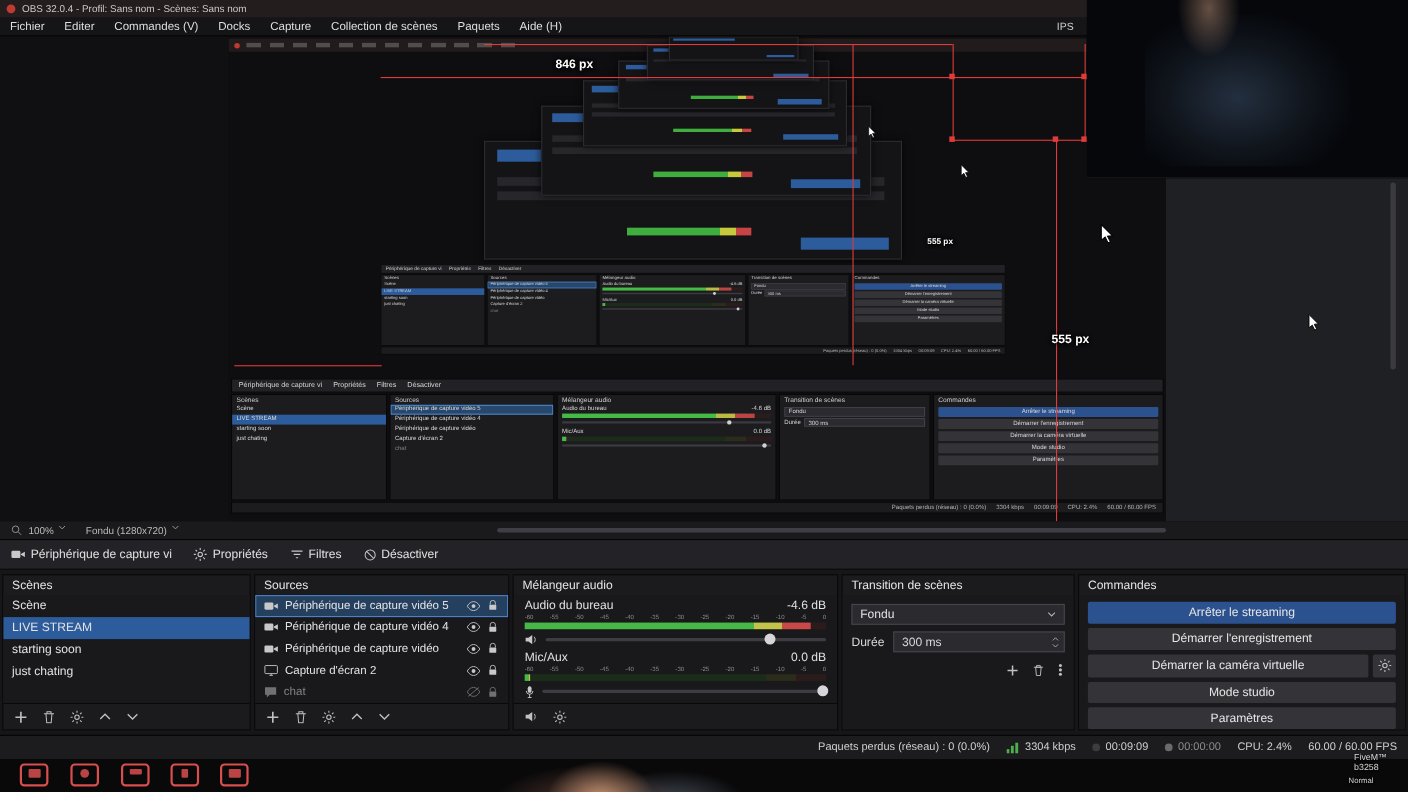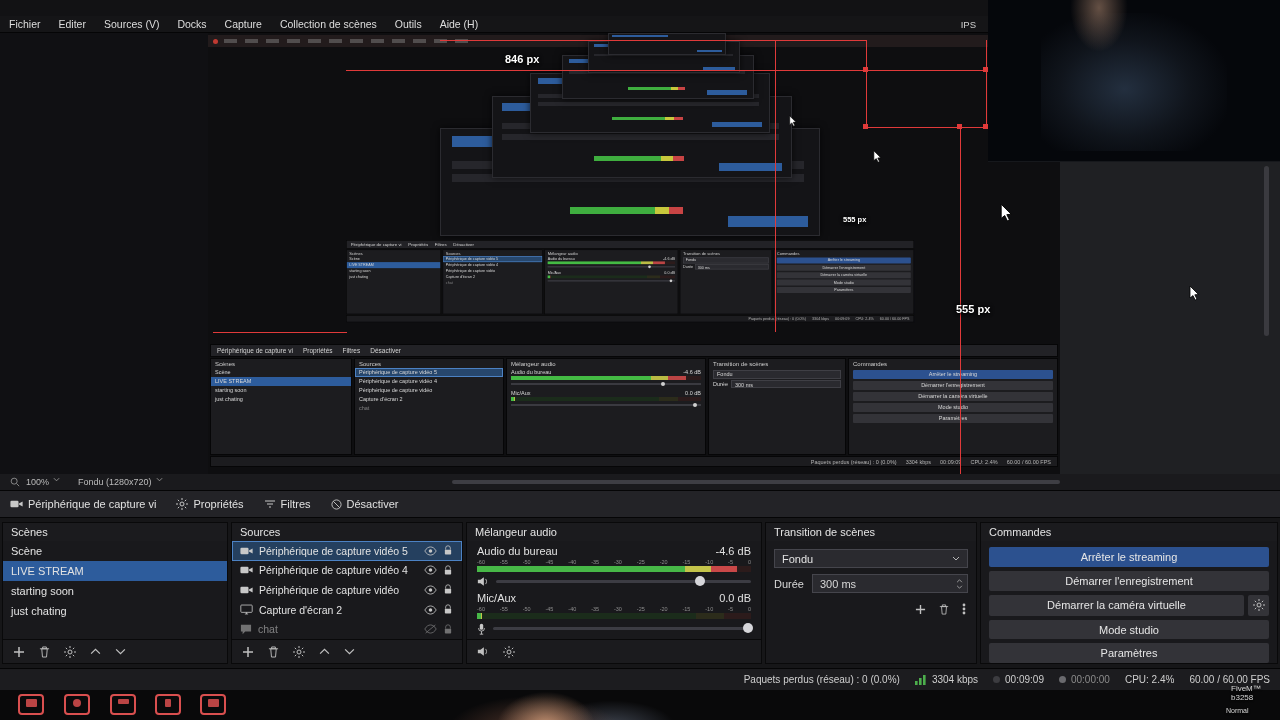--- a/index.html
+++ b/index.html
@@ -351,28 +351,32 @@
           <path d="M1 1l8.5 8.5-3.7.3 2.2 4.4-1.8.9-2.2-4.5L1 13z" fill="#fff" stroke="#000" stroke-width=".8"></path>
         </svg></div>
     <div class="cursor" style="left:789px;top:80px"><svg width="8" height="12" viewBox="0 0 11 16">
           <path d="M1 1l8.5 8.5-3.7.3 2.2 4.4-1.8.9-2.2-4.5L1 13z" fill="#fff" stroke="#000" stroke-width=".8"></path>
         </svg></div>
     <div class="cursor" style="left:1189px;top:252px"><svg width="11" height="16" viewBox="0 0 11 16">
           <path d="M1 1l8.5 8.5-3.7.3 2.2 4.4-1.8.9-2.2-4.5L1 13z" fill="#fff" stroke="#000" stroke-width=".8"></path>
         </svg></div>
   </div>
 
+  <div id="titlebar">
+    <span class="logo-dot"></span>
+    <span class="title-text">OBS 32.0.4 - Profil: Sans nom - Scènes: Sans nom</span>
+  </div>
   <div id="menubar">
     <span class="menu-item">Fichier</span>
     <span class="menu-item">Editer</span>
-    <span class="menu-item">Sources (V)</span>
+    <span class="menu-item">Commandes (V)</span>
     <span class="menu-item">Docks</span>
     <span class="menu-item">Capture</span>
     <span class="menu-item">Collection de scènes</span>
-    <span class="menu-item">Outils</span>
+    <span class="menu-item">Paquets</span>
     <span class="menu-item">Aide (H)</span>
     <span class="menu-right">IPS</span>
   </div>
 
   <div id="webcam">
     <div class="wc-glow"></div>
     <div class="wc-hand"></div>
   </div>
 
   <div id="zoomrow">

